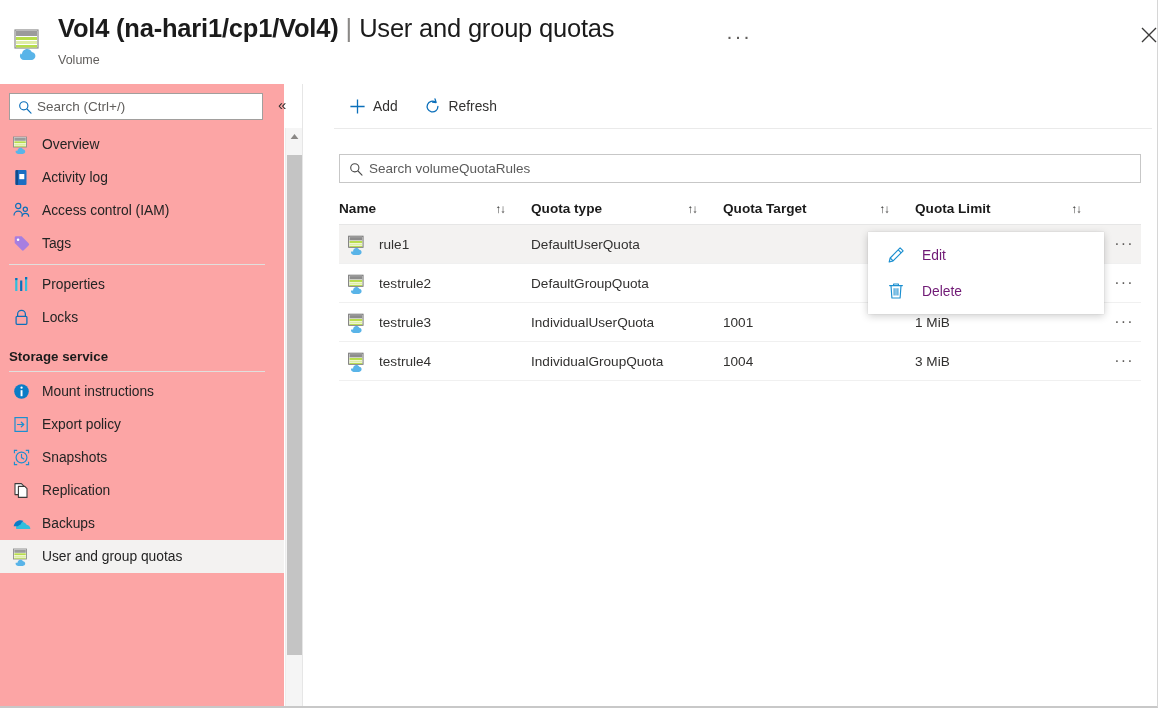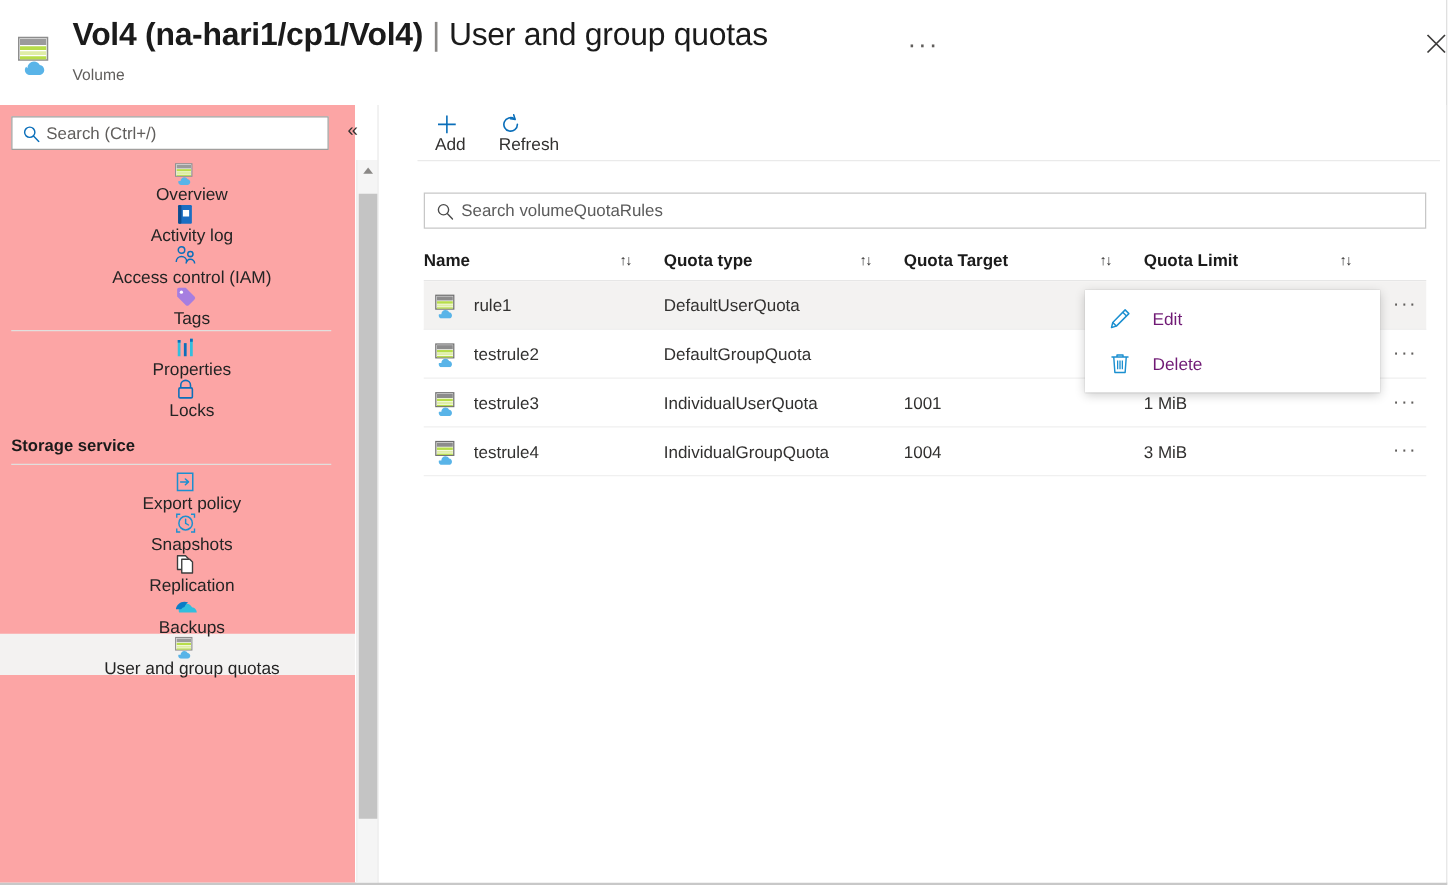--- a/index.html
+++ b/index.html
@@ -128,24 +128,23 @@
 
   .nav-list {
     position: absolute;
     left: 0; top: 44px;
     width: 284px;
   }
   .nav-item {
     display: flex;
     align-items: center;
     height: 33px;
-    padding-left: 23px;
-    cursor: pointer;
-    box-sizing: border-box;
-    flex-direction: column;
+    padding-left: 11px;
+    cursor: pointer;
+    box-sizing: border-box;
   }
   .nav-item.selected { background: #f3f2f1; }
   .nav-ico {
     width: 20px; height: 20px;
     flex: 0 0 20px;
     margin-right: 11px;
     display: flex;
     align-items: center;
     justify-content: center;
   }
@@ -215,26 +214,26 @@
     position: absolute;
     left: 0; top: 0;
     width: 855px; height: 44px;
     display: flex;
     align-items: center;
     padding-left: 37px;
     box-sizing: border-box;
   }
   .tb-btn {
     display: flex;
+    align-items: center;
     height: 30px;
     padding: 0 8px;
     margin-right: 10px;
     cursor: pointer;
     border-radius: 2px;
-    flex-direction: column;
   }
   .tb-ico {
     width: 18px; height: 18px;
     margin-right: 7px;
     display: flex; align-items: center; justify-content: center;
   }
   .tb-label {
     font-size: 13.8px;
     color: #323130;
   }
@@ -494,20 +493,30 @@
           </svg>
         </span>
         <span class="nav-label">Locks</span>
       </div>
 
       <div class="nav-group">
         <div class="nav-group-title">Storage service</div>
       </div>
       <div class="nav-divider"></div>
 
+      <div class="nav-item">
+        <span class="nav-ico">
+          <svg width="19" height="19" viewBox="0 0 19 19">
+            <circle cx="9.5" cy="9.5" r="7.3" fill="#0b7cc6"></circle>
+            <rect x="8.6" y="8.2" width="1.9" height="6" fill="#ffffff"></rect>
+            <circle cx="9.55" cy="5.7" r="1.15" fill="#ffffff"></circle>
+          </svg>
+        </span>
+        <span class="nav-label">Mount instructions</span>
+      </div>
 
       <div class="nav-item">
         <span class="nav-ico">
           <svg width="19" height="19" viewBox="0 0 19 19">
             <rect x="3" y="2.6" width="12.2" height="13.8" fill="none" stroke="#1b8fd0" stroke-width="1.2"></rect>
             <path d="M5.5 9.5 H11.5 M9.3 7.2 L11.8 9.5 L9.3 11.8" fill="none" stroke="#1b8fd0" stroke-width="1.2" stroke-linecap="round" stroke-linejoin="round"></path>
           </svg>
         </span>
         <span class="nav-label">Export policy</span>
       </div>

